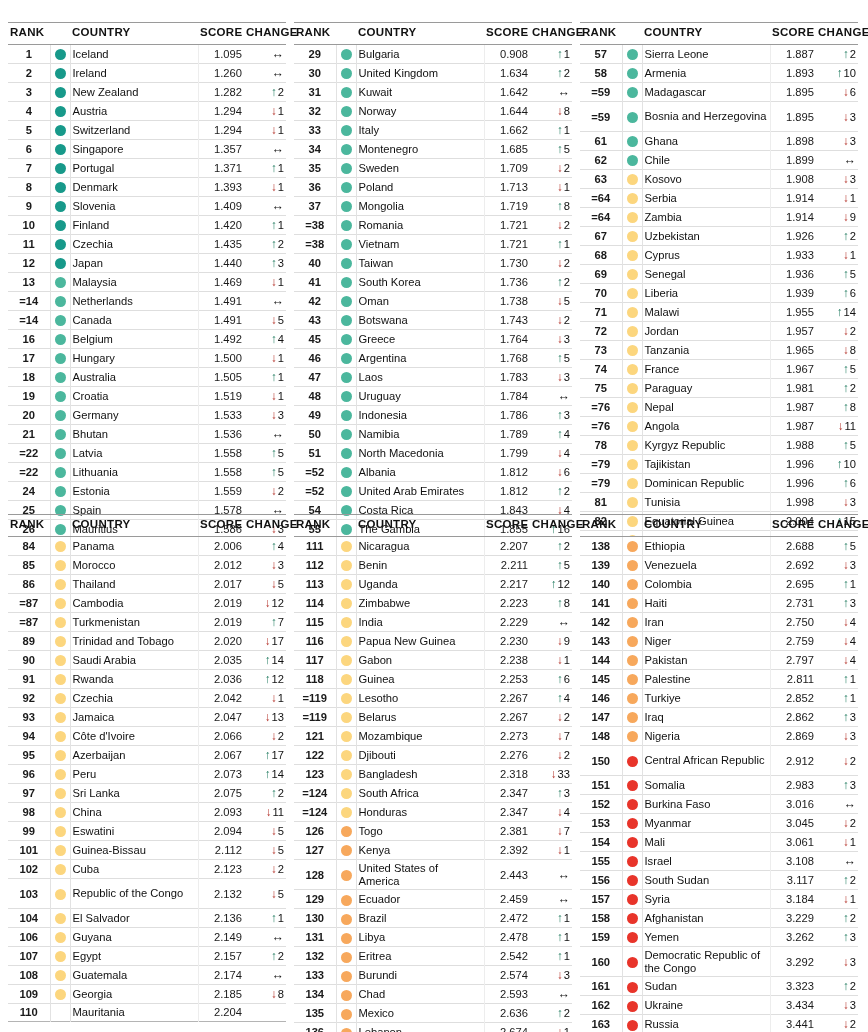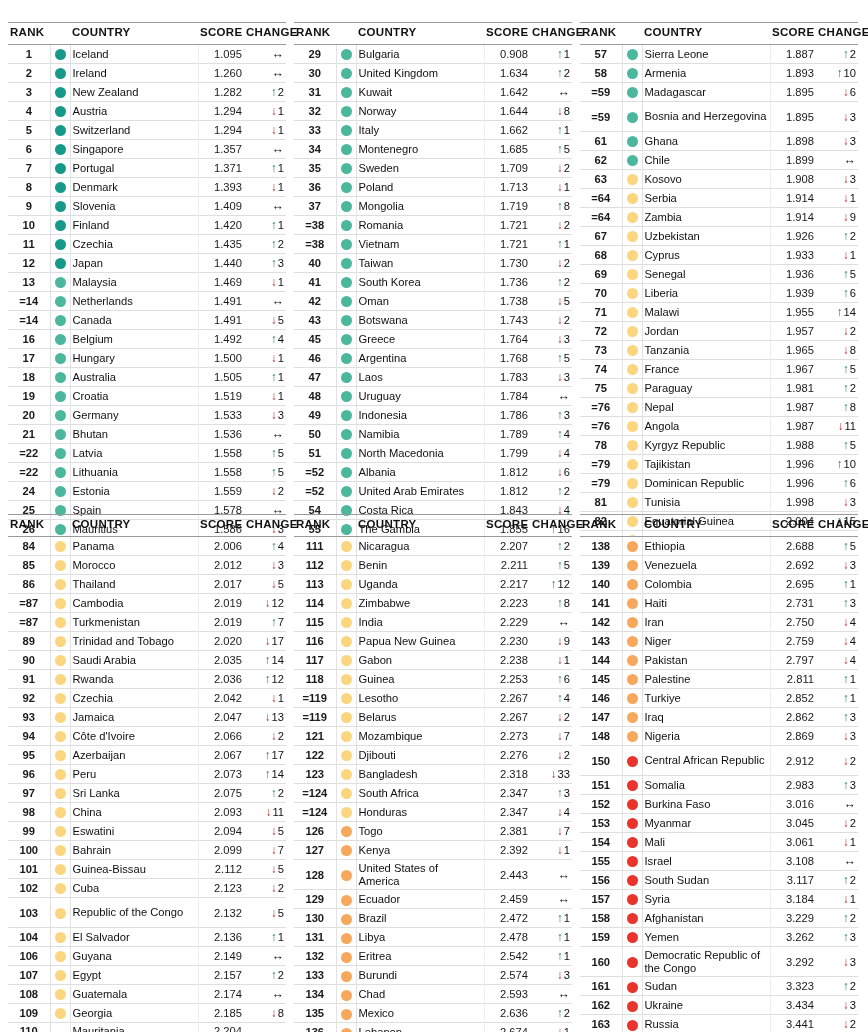--- a/index.html
+++ b/index.html
@@ -847,27 +847,20 @@
               <td class="change"><span class="arrow down">↓</span><span class="chg-num">11</span></td>
             </tr>
             <tr class="">
               <td class="rank">99</td>
               <td class="dot-cell"><span class="dot" style="background:#fcd67e"></span></td>
               <td class="country">Eswatini</td>
               <td class="score">2.094</td>
               <td class="change"><span class="arrow down">↓</span><span class="chg-num">5</span></td>
             </tr>
             <tr class="">
-              <td class="rank">100</td>
-              <td class="dot-cell"><span class="dot" style="background:#fcd67e"></span></td>
-              <td class="country">Bahrain</td>
-              <td class="score">2.099</td>
-              <td class="change"><span class="arrow down">↓</span><span class="chg-num">7</span></td>
-            </tr>
-            <tr class="">
               <td class="rank">101</td>
               <td class="dot-cell"><span class="dot" style="background:#fcd67e"></span></td>
               <td class="country">Guinea-Bissau</td>
               <td class="score">2.112</td>
               <td class="change"><span class="arrow down">↓</span><span class="chg-num">5</span></td>
             </tr>
             <tr class="">
               <td class="rank">102</td>
               <td class="dot-cell"><span class="dot" style="background:#fcd67e"></span></td>
               <td class="country">Cuba</td>

